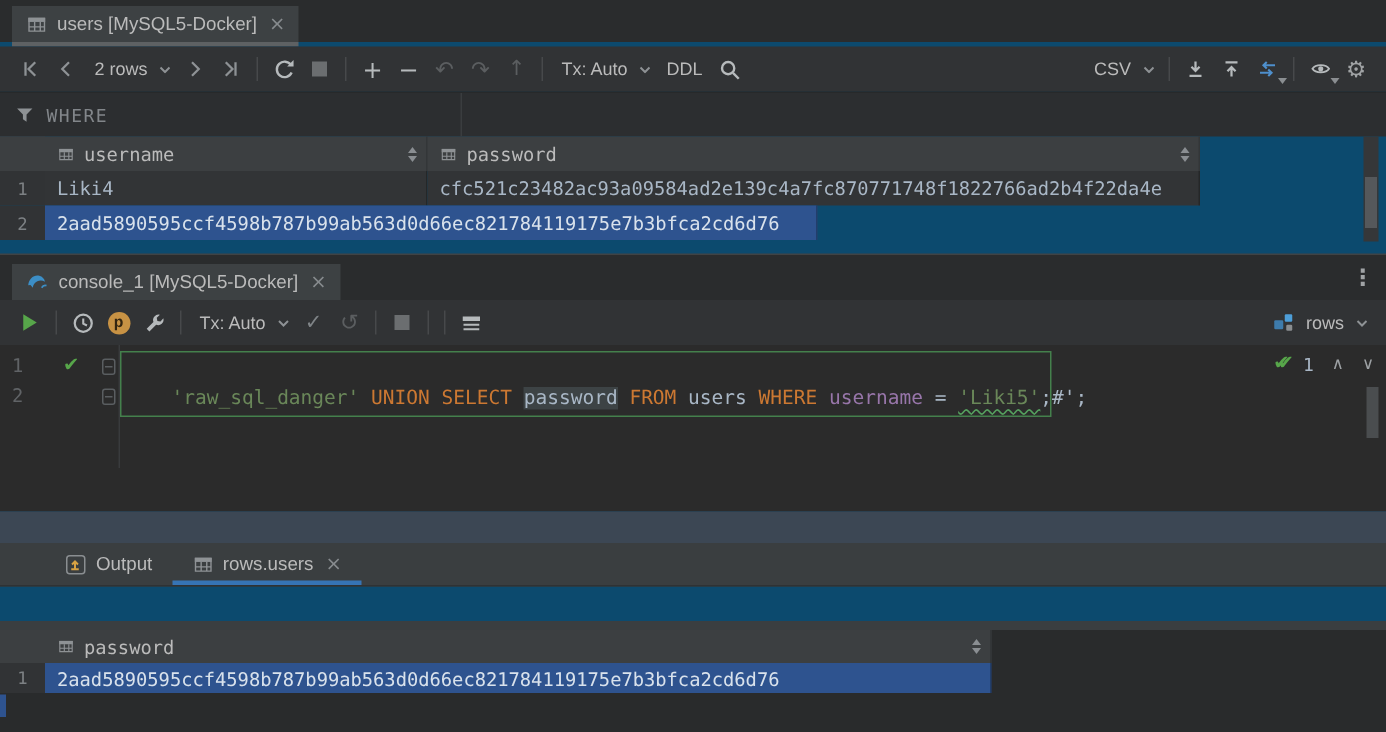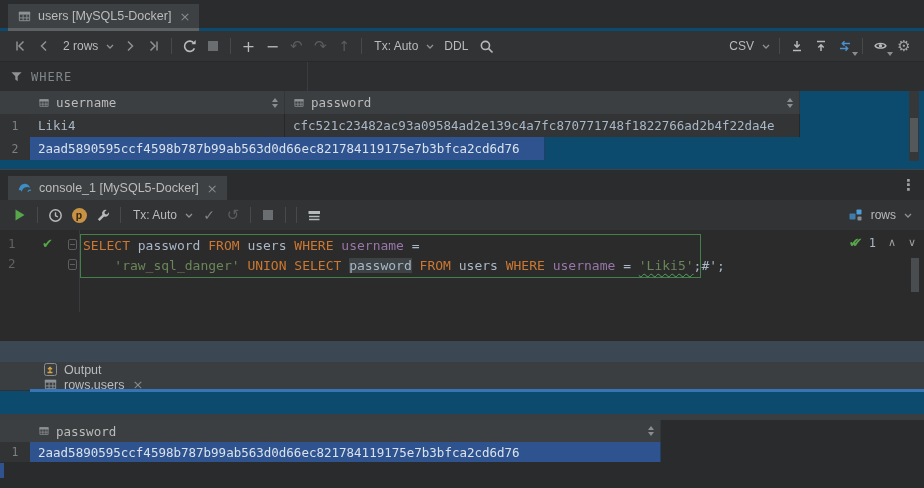--- a/index.html
+++ b/index.html
@@ -83,21 +83,21 @@
   .dbl-check{ display:flex; }
   .dbl-check span{ color:#57A64A; font-size:13px; }
   .dbl-check span:last-child{ margin-left:-8px; }
   .wcount{ color:#A9B7C6; font-size:12px; margin-left:-6px; }
   .wchev{ color:#9DA1A4; font-size:11px; }
   .ed-scroll{ position:absolute; left:911px; top:28px; width:8px; height:34px; background:#4A4D4F; }
 
   .strip{ position:absolute; top:341px; left:0; right:0; height:21px; background:#3C4754; }
 
   
-  .tabbar3{ position:absolute; top:362px; left:0; right:0; height:29px; background:#3A3E40; display:flex; padding-left:30px; border-bottom:1px solid #2F3234;flex-direction:column; }
+  .tabbar3{ position:absolute; top:362px; left:0; right:0; height:29px; background:#3A3E40; display:flex; align-items:center; padding-left:30px; border-bottom:1px solid #2F3234; }
   .btab{ position:relative; height:100%; display:flex; align-items:center; gap:6px; padding:0 13px; font-size:12.5px; color:#BBBBBB; }
   .btab.active::after{ content:""; position:absolute; left:0; right:0; bottom:0; height:3px; background:#3674B5; }
   .toolbar3{ top:392px; height:28px; background:#3A3E40;margin-top:22px; }
   .bottom-area{ position:absolute; top:420px; left:0; right:0; bottom:0; background:#292B2C; }
   .rgrid{ position:absolute; top:0; left:0; width:661px; }
   .rgrid .g-header{ height:22px; }
   .rgrid .g-row{ height:20px; }
   .col-rpass{ width:631px; flex:none; }
   .blue-mark{ position:absolute; left:0; top:43px; width:4px; height:15px; background:#2E538F; }
 </style>
@@ -419,21 +419,20 @@
   </div>
 
   <div class="editor mono">
     <div class="gutter-line"></div>
     <span class="lnum" style="top:6px">1</span>
     <span class="lnum" style="top:26px">2</span>
     <span class="gut-check glyph" style="top:6px">✔</span>
     <span class="fold" style="top:9px"></span>
     <span class="fold" style="top:29px"></span>
     <div class="exec-box"></div>
-    <div class="eline" style="top:6px"><span class="kw">SELECT</span><span class="def"> password </span><span class="kw">FROM</span><span class="def"> users </span><span class="kw">WHERE</span><span class="fld"> username </span><span class="def">=</span></div>
     <div class="eline" style="top:26px"><span class="def">    </span><span class="str">'raw_sql_danger'</span><span class="def"> </span><span class="kw">UNION</span><span class="def"> </span><span class="kw">SELECT</span><span class="def"> </span><span class="def occ">password</span><span class="def"> </span><span class="kw">FROM</span><span class="def"> users </span><span class="kw">WHERE</span><span class="fld"> username </span><span class="def">= </span><span class="str typo">'Liki5'</span><span class="def">;#';</span></div>
     <div class="exec-widget">
       <span class="dbl-check">
           <span class="glyph">✔</span>
           <span class="glyph">✔</span>
         </span>
       <span class="wcount">1</span>
       <span class="wchev glyph">∧</span>
       <span class="wchev glyph">∨</span>
     </div>

